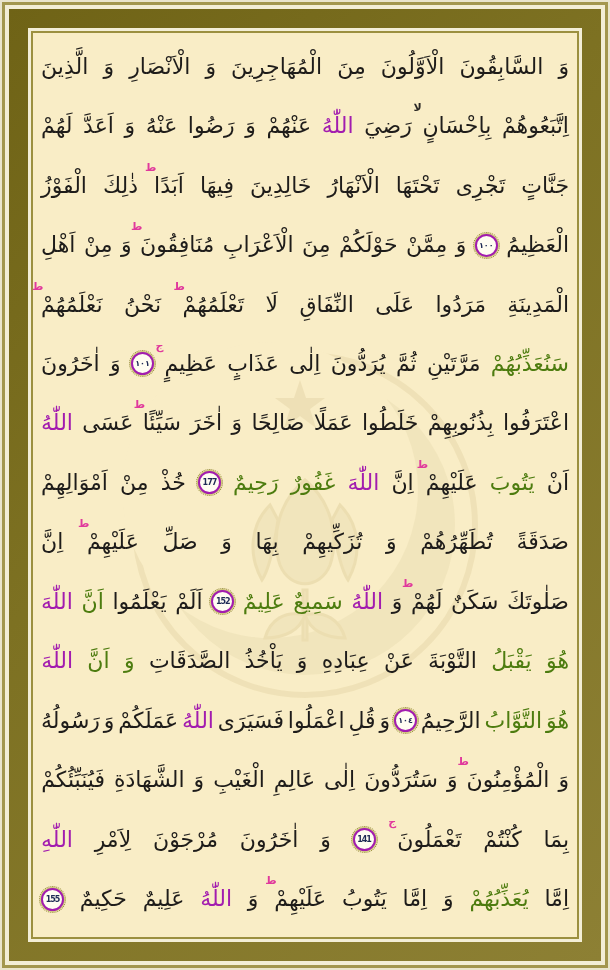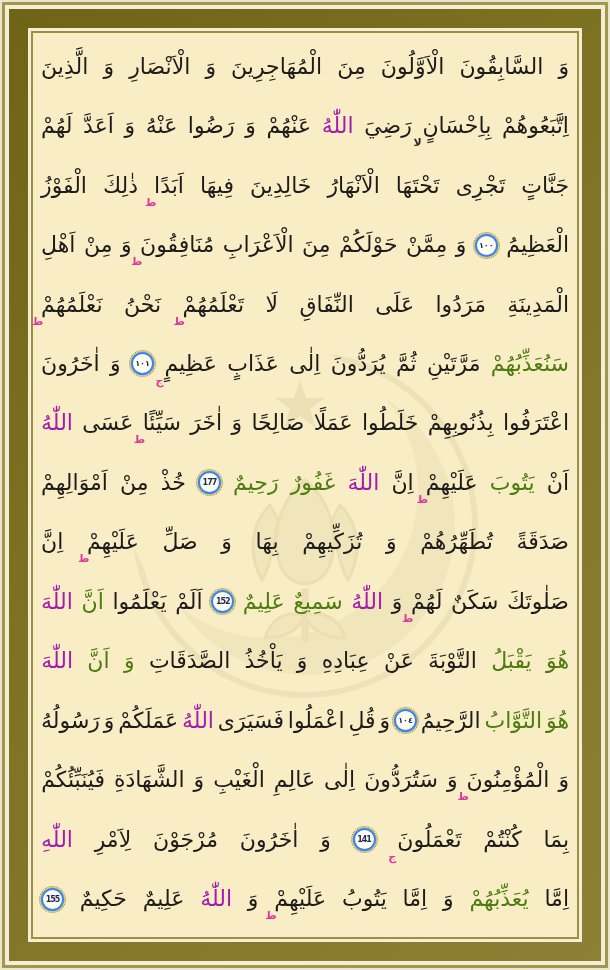--- a/index.html
+++ b/index.html
@@ -39,27 +39,27 @@
   }
   .word{
     position:relative;display:inline-block;
     font-size:22px;line-height:1;color:#1e1c1a;
     white-space:nowrap;
   }
   .word.r{color:#a21caf;}
   .word.m{color:#4d7c0f;}
   .waqf{
     position:absolute;top:-13px;left:-9px;
-    font-size:11px;line-height:1;color:#e0399c;font-weight:bold;margin-top:35px;
+    font-size:11px;line-height:1;color:#e0399c;font-weight:bold;
   }
   .waqf.black{color:#2a2824;}
   .vmark{
     display:inline-flex;align-items:center;justify-content:center;
     width:19px;height:19px;border-radius:50%;flex:0 0 auto;
-    background:#fffdf2;border:2px solid #3b82f6;
+    background:#fffdf2;border:2px solid #a21caf;
     outline:1px dotted #8f8530;outline-offset:1px;
     box-shadow:0 0 0 1px #cdc478;
     font-size:8px;color:#1e2a55;font-weight:bold;
     letter-spacing:-1px;
   }
 </style>
 </head>
 <body>
 
 <div class="f1">

